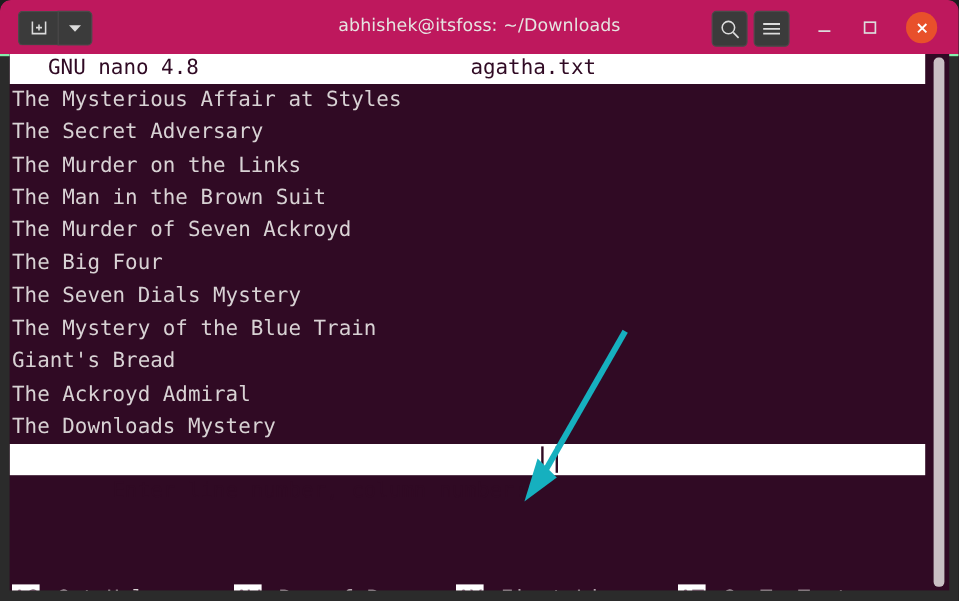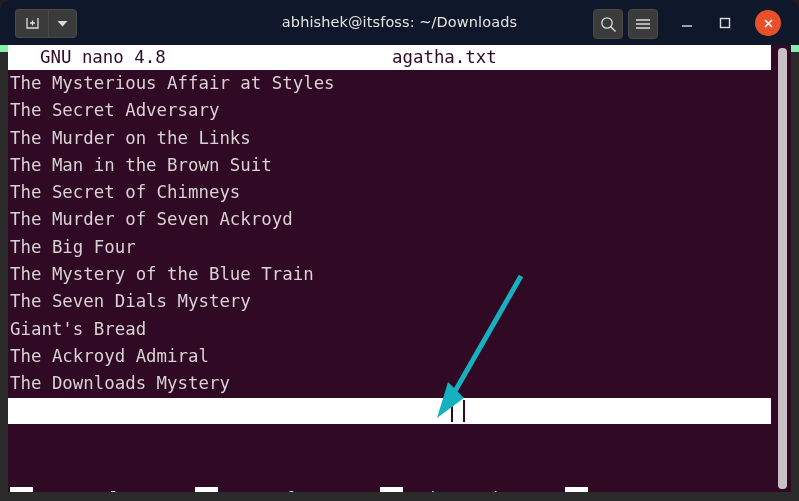--- a/index.html
+++ b/index.html
@@ -22,23 +22,23 @@
     border-radius: 9px 9px 0 0;
     overflow: hidden;
   }
 
   
   #titlebar {
     position: absolute;
     left: 0; top: 0;
     width: 799px;
     height: 45px;
-    background: #0f172a;
+    background: #be185d;
     border-radius: 9px 9px 0 0;
-    border-bottom: 7px solid #86efac;
+    border-bottom: 2px solid #86efac;
   }
 
   .tb-btn {
     position: absolute;
     background: #3b3b3b;
     border: 1px solid #4a4a4a;
     border-radius: 4px;
     display: flex;
     align-items: center;
     justify-content: center;
@@ -273,25 +273,24 @@
       <div class="nano-header">
         <span class="ttl">GNU nano 4.8</span>
         <span class="fname">agatha.txt</span>
       </div>
 
       <div>
         <div class="trow body-line">The Mysterious Affair at Styles</div>
         <div class="trow body-line">The Secret Adversary</div>
         <div class="trow body-line">The Murder on the Links</div>
         <div class="trow body-line">The Man in the Brown Suit</div>
-        <div class="trow body-line">The Secret of Chimneys</div>
         <div class="trow body-line">The Murder of Seven Ackroyd</div>
         <div class="trow body-line">The Big Four</div>
+        <div class="trow body-line">The Seven Dials Mystery</div>
         <div class="trow body-line">The Mystery of the Blue Train</div>
-        <div class="trow body-line">The Seven Dials Mystery</div>
         <div class="trow body-line">Giant's Bread</div>
         <div class="trow body-line">The Ackroyd Admiral</div>
         <div class="trow body-line">The Downloads Mystery</div>
       </div>
 
       <div class="nano-prompt">
         <span>Enter line number, column number:</span>
         <span></span>
         <span id="prompt-cursor"></span>
       </div>

